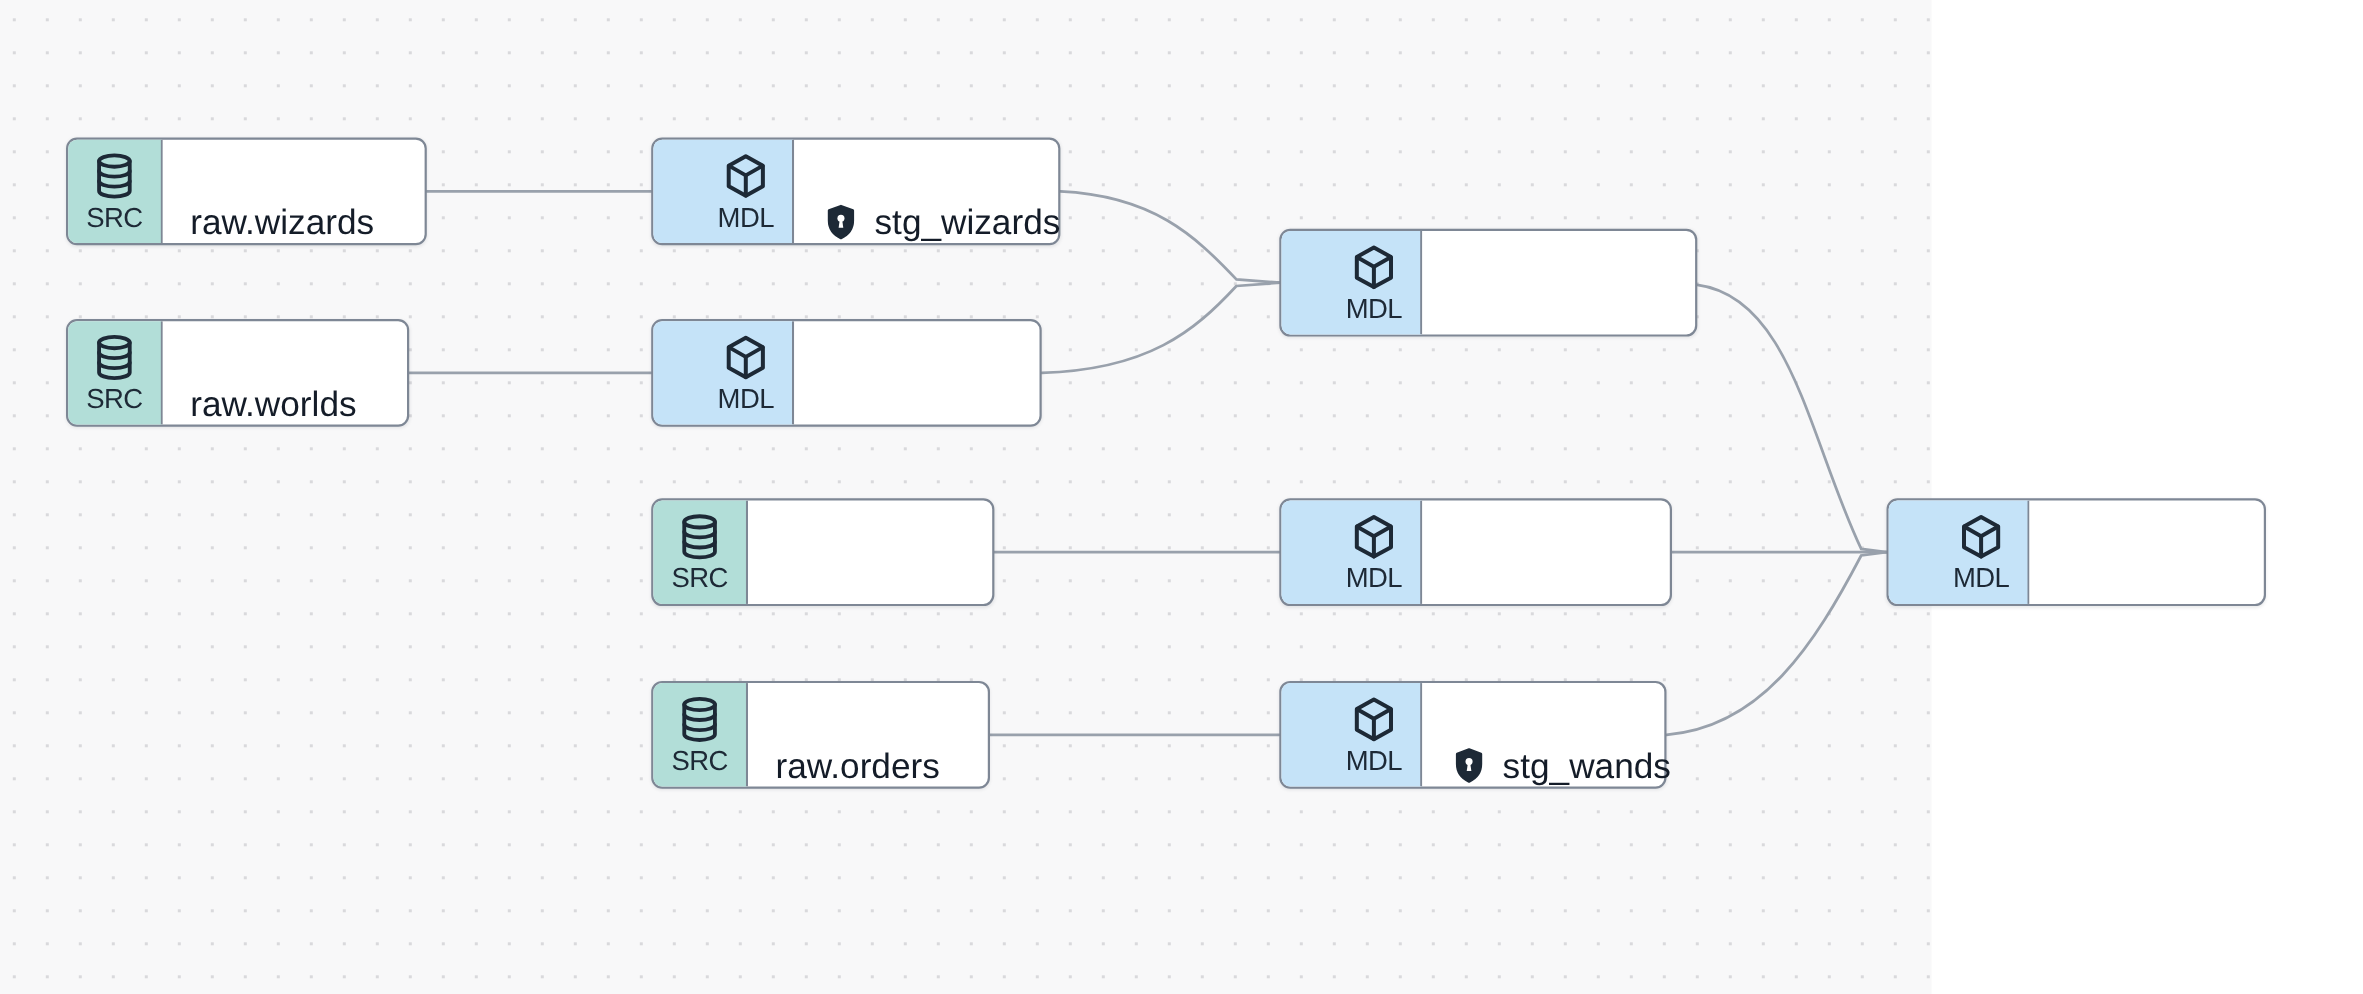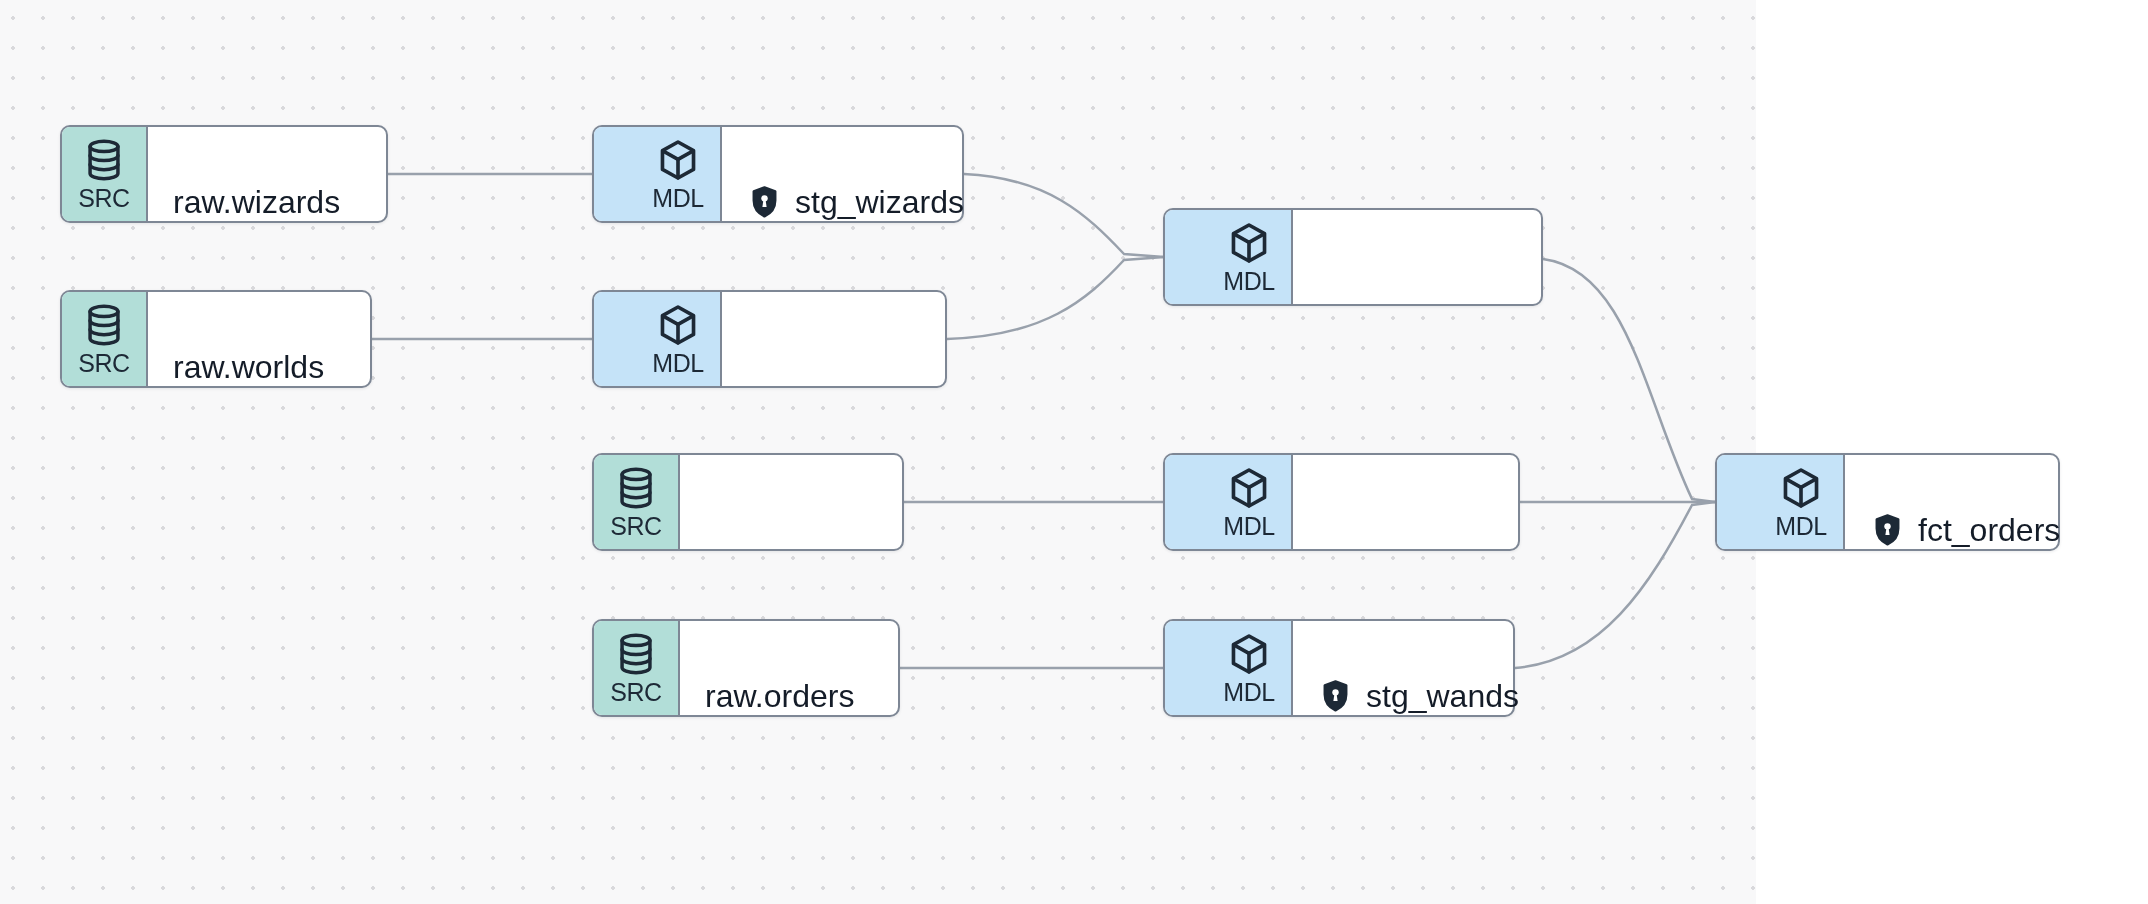--- a/index.html
+++ b/index.html
@@ -236,23 +236,15 @@
     <div class="tab mdl">
       <span class="icon-slot">
             <svg width="46" height="46" viewBox="0 0 24 24" fill="none" stroke="#1d2936" stroke-width="1.9" stroke-linecap="round" stroke-linejoin="round">
               <path d="M12 2.6 L20.1 7.1 V16.9 L12 21.4 L3.9 16.9 V7.1 Z"></path>
               <path d="M4.1 7.2 L12 11.7 L19.9 7.2"></path>
               <path d="M12 11.7 V21.3"></path>
             </svg>
           </span>
       <span class="tab-label">MDL</span>
     </div>
-    <div class="body">
-      <span class="shield-slot"><svg width="35" height="38" viewBox="0 0 24 24">
-              <path fill="#1d2936" stroke="#1d2936" stroke-width="1.6" stroke-linejoin="round" d="M12 2 L19.4 4.7 V11 C19.4 16.2 16.3 19.9 12 21.9 C7.7 19.9 4.6 16.2 4.6 11 V4.7 Z"></path>
-              <circle cx="12" cy="9.5" r="2.2" fill="#ffffff"></circle>
-              <path fill="#ffffff" d="M11.15 11.3 h1.7 l0.6 4.1 h-2.9 z"></path>
-            </svg></span>
-      <span class="label">fct_orders</span>
-    </div>
   </div>
     </div>
 </div>
 
 </body></html>

